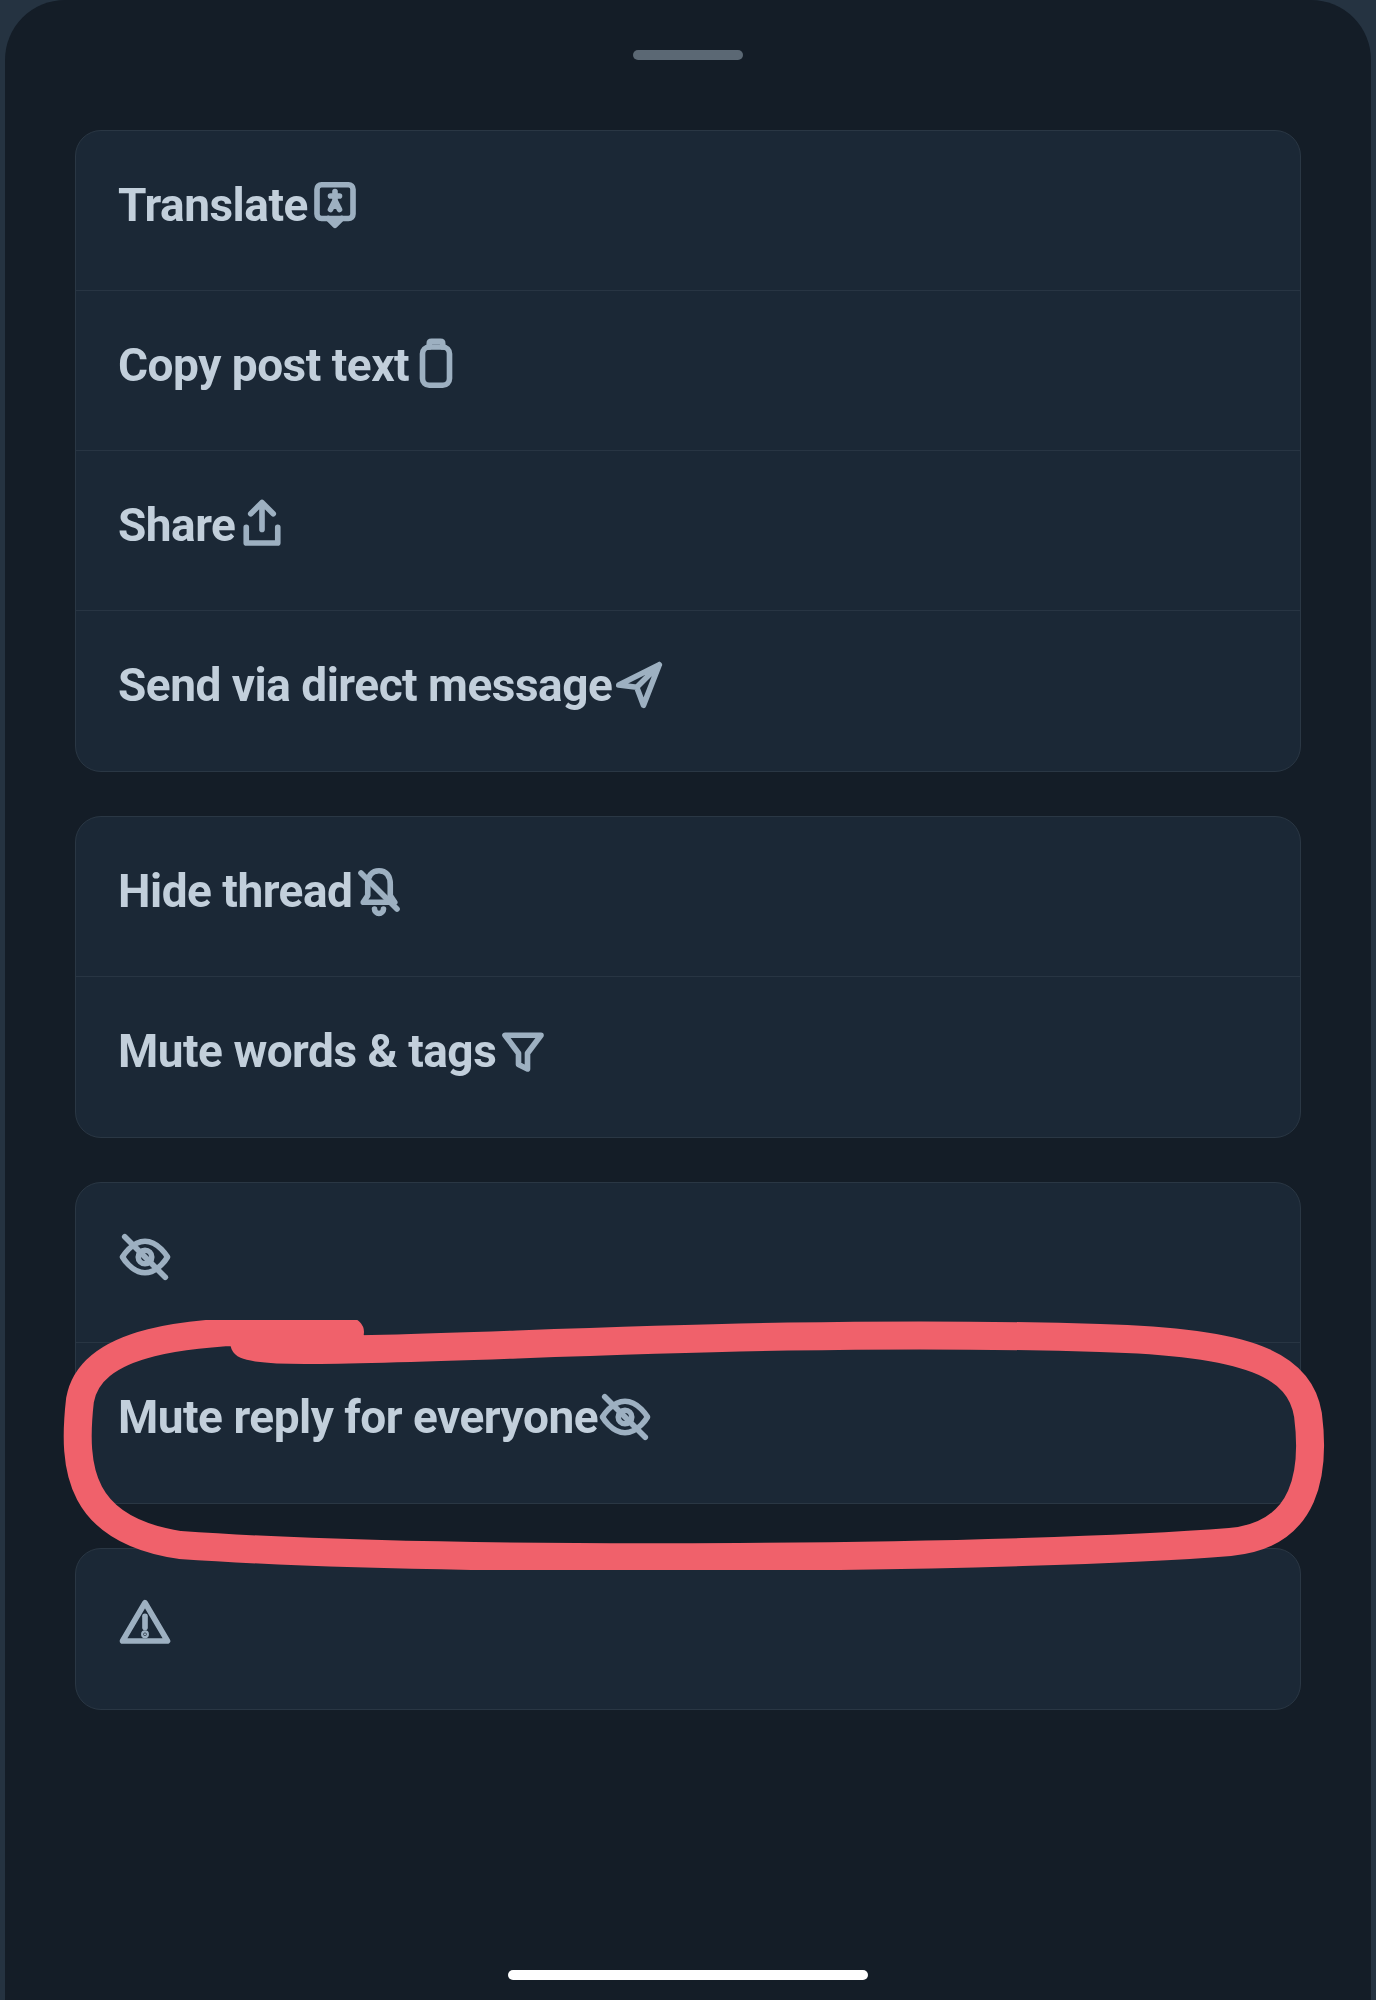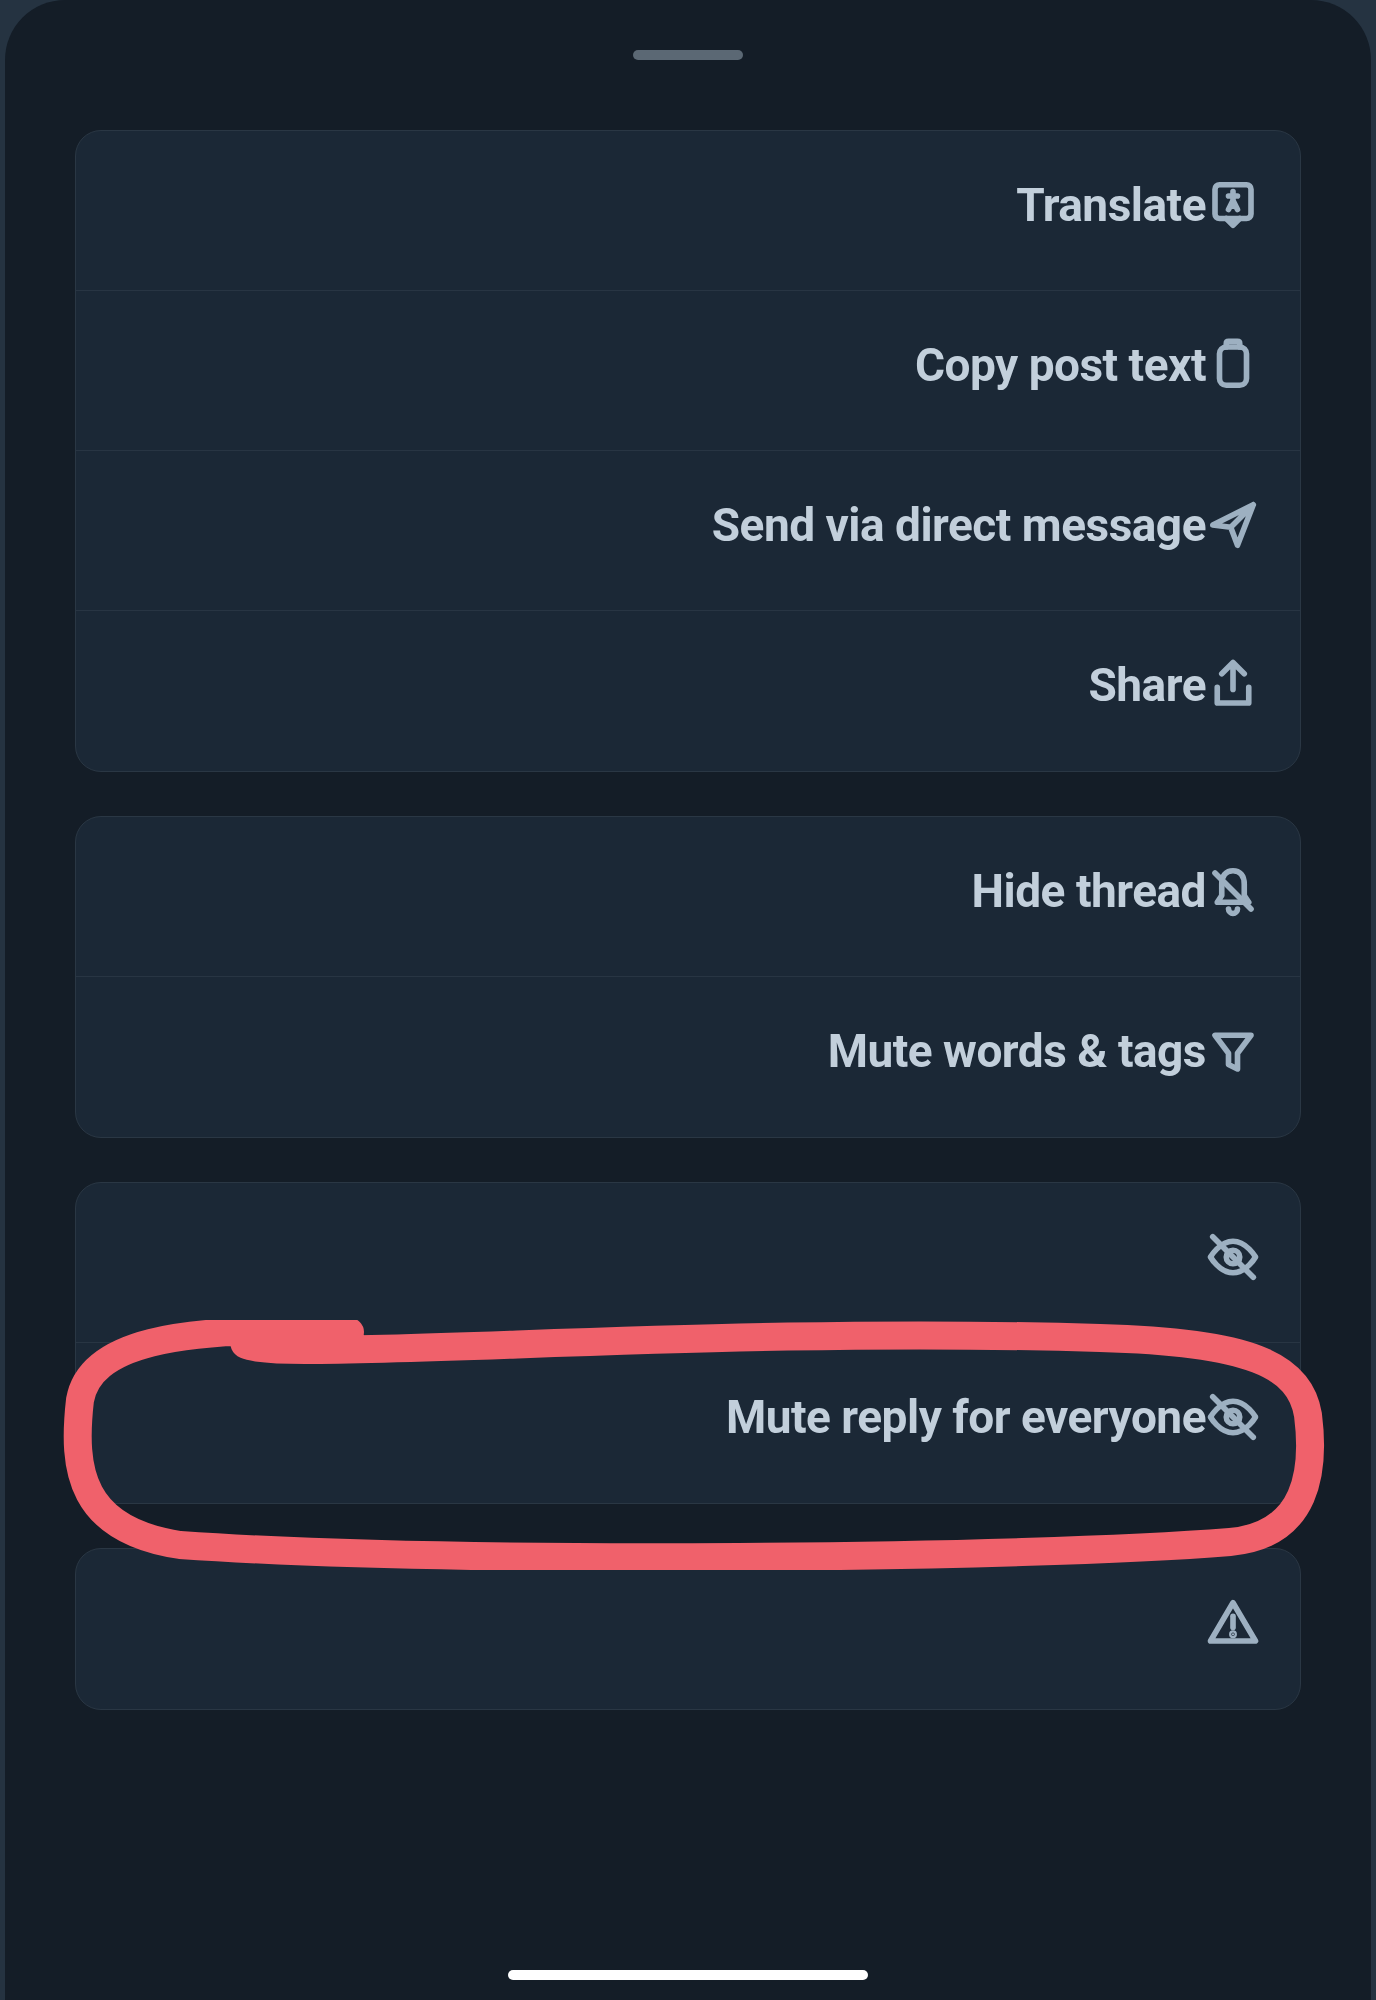--- a/index.html
+++ b/index.html
@@ -35,21 +35,21 @@
   .menu-group {
     margin: 0 70px 44px 70px;
     background: #1b2836;
     border: 1px solid #2a3744;
     border-radius: 26px;
     overflow: hidden;
   }
   .menu-item {
     display: flex;
     align-items: center;
-    justify-content: flex-end;
+    justify-content: flex-start;
     padding: 24px 40px 36px 42px;
     border-bottom: 1px solid #283543;
     cursor: pointer;
     min-height: 160px;
   }
   .menu-item:last-child {
     border-bottom: none;
   }
   .menu-label {
     color: #c2cfdb;
@@ -114,32 +114,32 @@
     <div class="menu-item">
       <span class="menu-label">Copy post text</span>
       <span class="menu-icon">
         <svg viewBox="0 0 24 24">
             <rect x="6" y="4" width="12" height="17" rx="3"></rect>
             <path d="M9 4 L9 2.5 Q9 1.5 10 1.5 L14 1.5 Q15 1.5 15 2.5 L15 4"></path>
           </svg>
       </span>
     </div>
     <div class="menu-item">
+      <span class="menu-label">Share</span>
+      <span class="menu-icon">
+        <svg viewBox="0 0 24 24">
+            <path d="M12 3 L12 14 M7 7 L12 2 L17 7 M5 13 L5 20 L19 20 L19 13"></path>
+          </svg>
+      </span>
+    </div>
+    <div class="menu-item">
       <span class="menu-label">Send via direct message</span>
       <span class="menu-icon">
         <svg viewBox="0 0 24 24">
             <path d="M3 12 L21 3 L14 21 L11 13 Z M11 13 L21 3"></path>
-          </svg>
-      </span>
-    </div>
-    <div class="menu-item">
-      <span class="menu-label">Share</span>
-      <span class="menu-icon">
-        <svg viewBox="0 0 24 24">
-            <path d="M12 3 L12 14 M7 7 L12 2 L17 7 M5 13 L5 20 L19 20 L19 13"></path>
           </svg>
       </span>
     </div>
   </div>
 
   <div class="menu-group">
     <div class="menu-item">
       <span class="menu-label">Hide thread</span>
       <span class="menu-icon">
         <svg viewBox="0 0 24 24">

